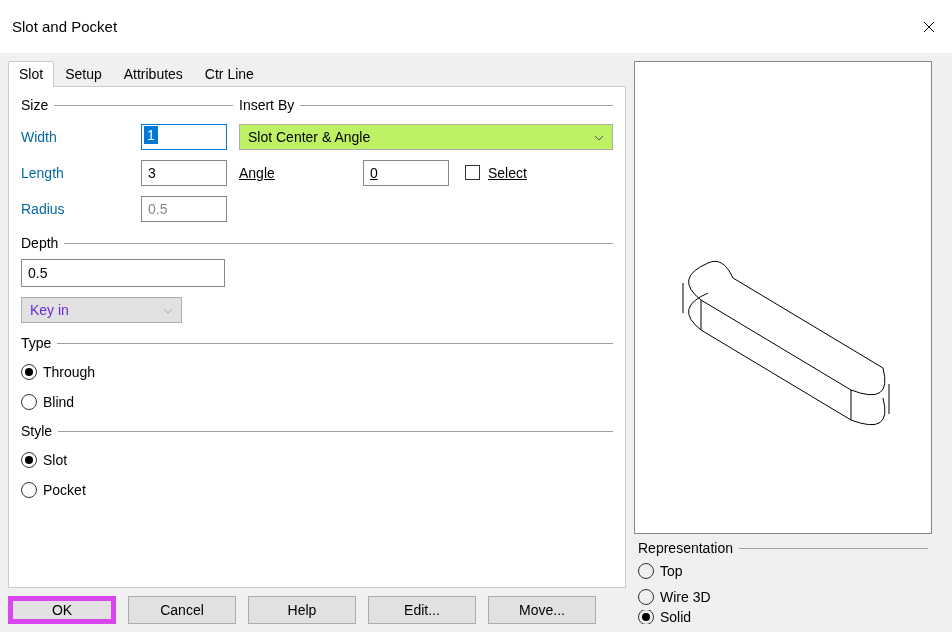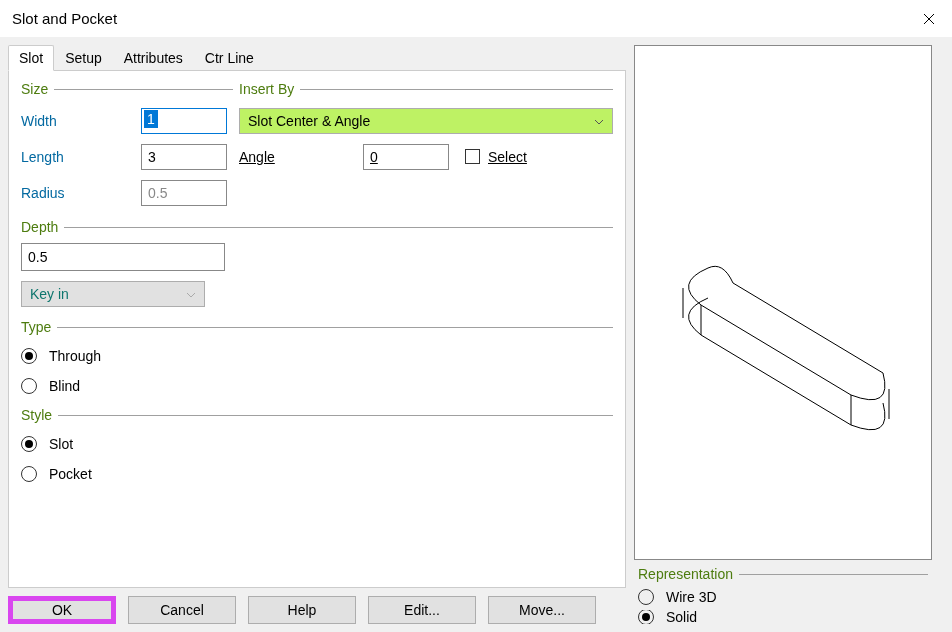--- a/index.html
+++ b/index.html
@@ -15,21 +15,21 @@
       overflow: hidden;
     }
     .window {
       width: 952px;
       height: 632px;
       background: #fff;
       display: flex;
       flex-direction: column;
     }
     .titlebar {
-      height: 37px;
+      height: 53px;
       display: flex;
       align-items: center;
       padding-left: 12px;
       font-size: 15px;
       color: #000;
     }
     .titlebar .title {
       flex: 1;
     }
     .close-btn {
@@ -95,21 +95,21 @@
     .col-left {
       width: 212px;
     }
     .col-right {
       flex: 1;
     }
     .fieldset-label {
       display: flex;
       align-items: center;
       font-size: 14px;
-      color: #4d7c0f;
+      color: #000000;
       gap: 6px;
       margin-bottom: 4px;
     }
     .fieldset-label .line {
       flex: 1;
       height: 1px;
       background: #a0a0a0;
     }
     .label {
       font-size: 14px;
@@ -148,32 +148,32 @@
       font-size: 14px;
       cursor: pointer;
       position: relative;
     }
     .dropdown .arrow {
       position: absolute;
       right: 8px;
       font-size: 10px;
     }
     .dropdown.disabled {
-      color: #0f766e;
+      color: #6d28d9;
       background: #e1e1e1;
       cursor: default;
-      width: 184px;
+      width: 161px;
     }
     .dropdown.full {
       width: 100%;
     }
     .radio-row {
       display: flex;
       align-items: center;
-      gap: 12px;
+      gap: 6px;
       height: 26px;
       font-size: 14px;
       cursor: pointer;
       text-align: center;
     }
     .radio {
       width: 16px;
       height: 16px;
       border: 1px solid #333;
       border-radius: 50%;
@@ -415,20 +415,24 @@
         </svg>
       </div>
 
       <div class="rep-group">
         <div class="fieldset-label">
           <span>Representation</span>
           <span class="line"></span>
         </div>
         <div class="radio-row">
           <div class="radio"></div>
+          <span>Top</span>
+        </div>
+        <div class="radio-row">
+          <div class="radio"></div>
           <span>Wire 3D</span>
         </div>
         <div class="radio-row" style="overflow:hidden;height:14px;">
           <div class="radio checked"></div>
           <span>Solid</span>
         </div>
       </div>
     </div>
   </div>
 </div>

